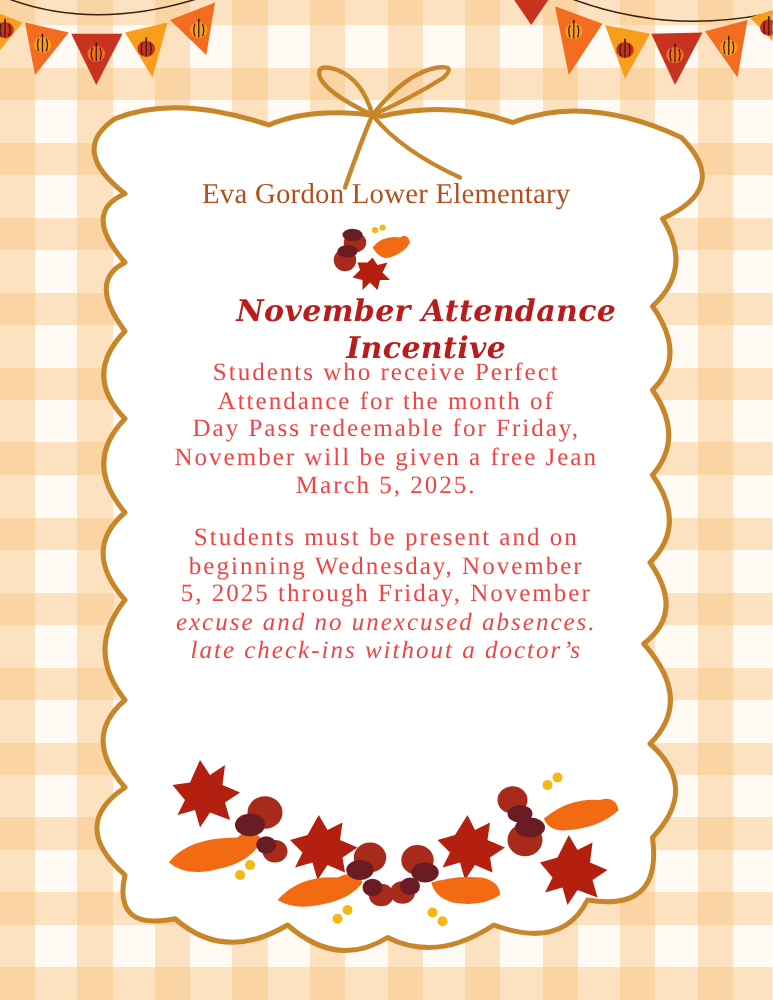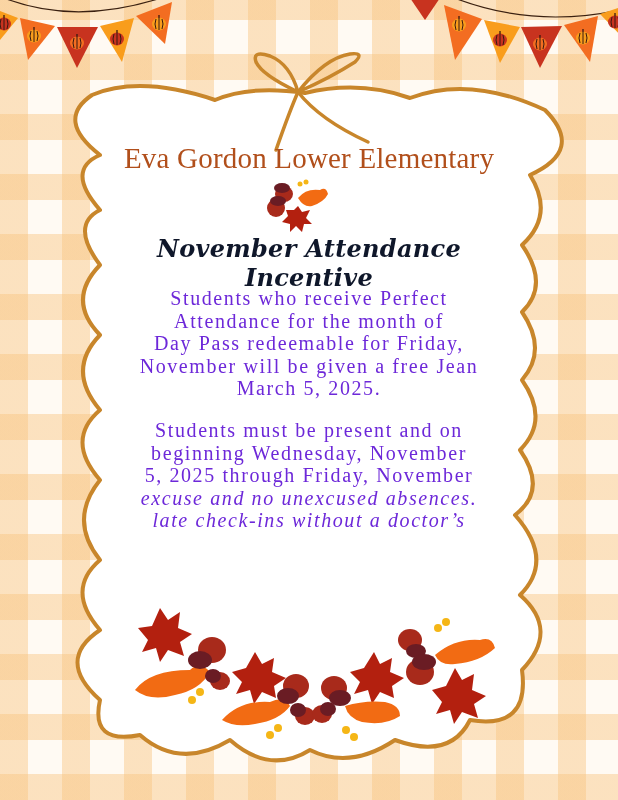--- a/index.html
+++ b/index.html
@@ -9,28 +9,28 @@
     background-image:
       repeating-linear-gradient(90deg, rgba(248,196,128,0.45) 0 28px, transparent 28px 62px),
       repeating-linear-gradient(0deg, rgba(248,196,128,0.45) 0 26px, transparent 26px 60px);
     font-family: "Liberation Serif", "DejaVu Serif", serif;
   }
   .layer { position: absolute; left: 0; top: 0; width: 618px; height: 800px; }
   .content {
     position: absolute; left: 90px; width: 438px; text-align: center; color: #b14f1b;
   }
   .school-name {
-    top: 142px; font-size: 29px; letter-spacing: 0.2px; font-family: "Liberation Serif", serif;
+    top: 142px; font-size: 23px; letter-spacing: 0.2px; font-family: "Liberation Serif", serif;
   }
   .incentive-title {
     top: 234px; font-size: 24px; font-style: italic; font-weight: bold;
-    font-family: "DejaVu Serif", serif; letter-spacing: 0.3px; color: #0f172a;
+    font-family: "DejaVu Serif", serif; letter-spacing: 0.3px; color: #b91c1c; padding-left: 32px;
   }
   .paragraph {
-    font-size: 20px; line-height: 22.5px; letter-spacing: 1.6px; color: #6d28d9;
+    font-size: 20px; line-height: 22.5px; letter-spacing: 1.6px; color: #ef4444;
   }
   .p1 { top: 287px; }
   .p2 { top: 419px; }
   .italic { font-style: italic; }
 </style>
 </head>
 <body>
 
 <svg class="layer" viewBox="0 0 618 800" xmlns="http://www.w3.org/2000/svg">
   <defs>

